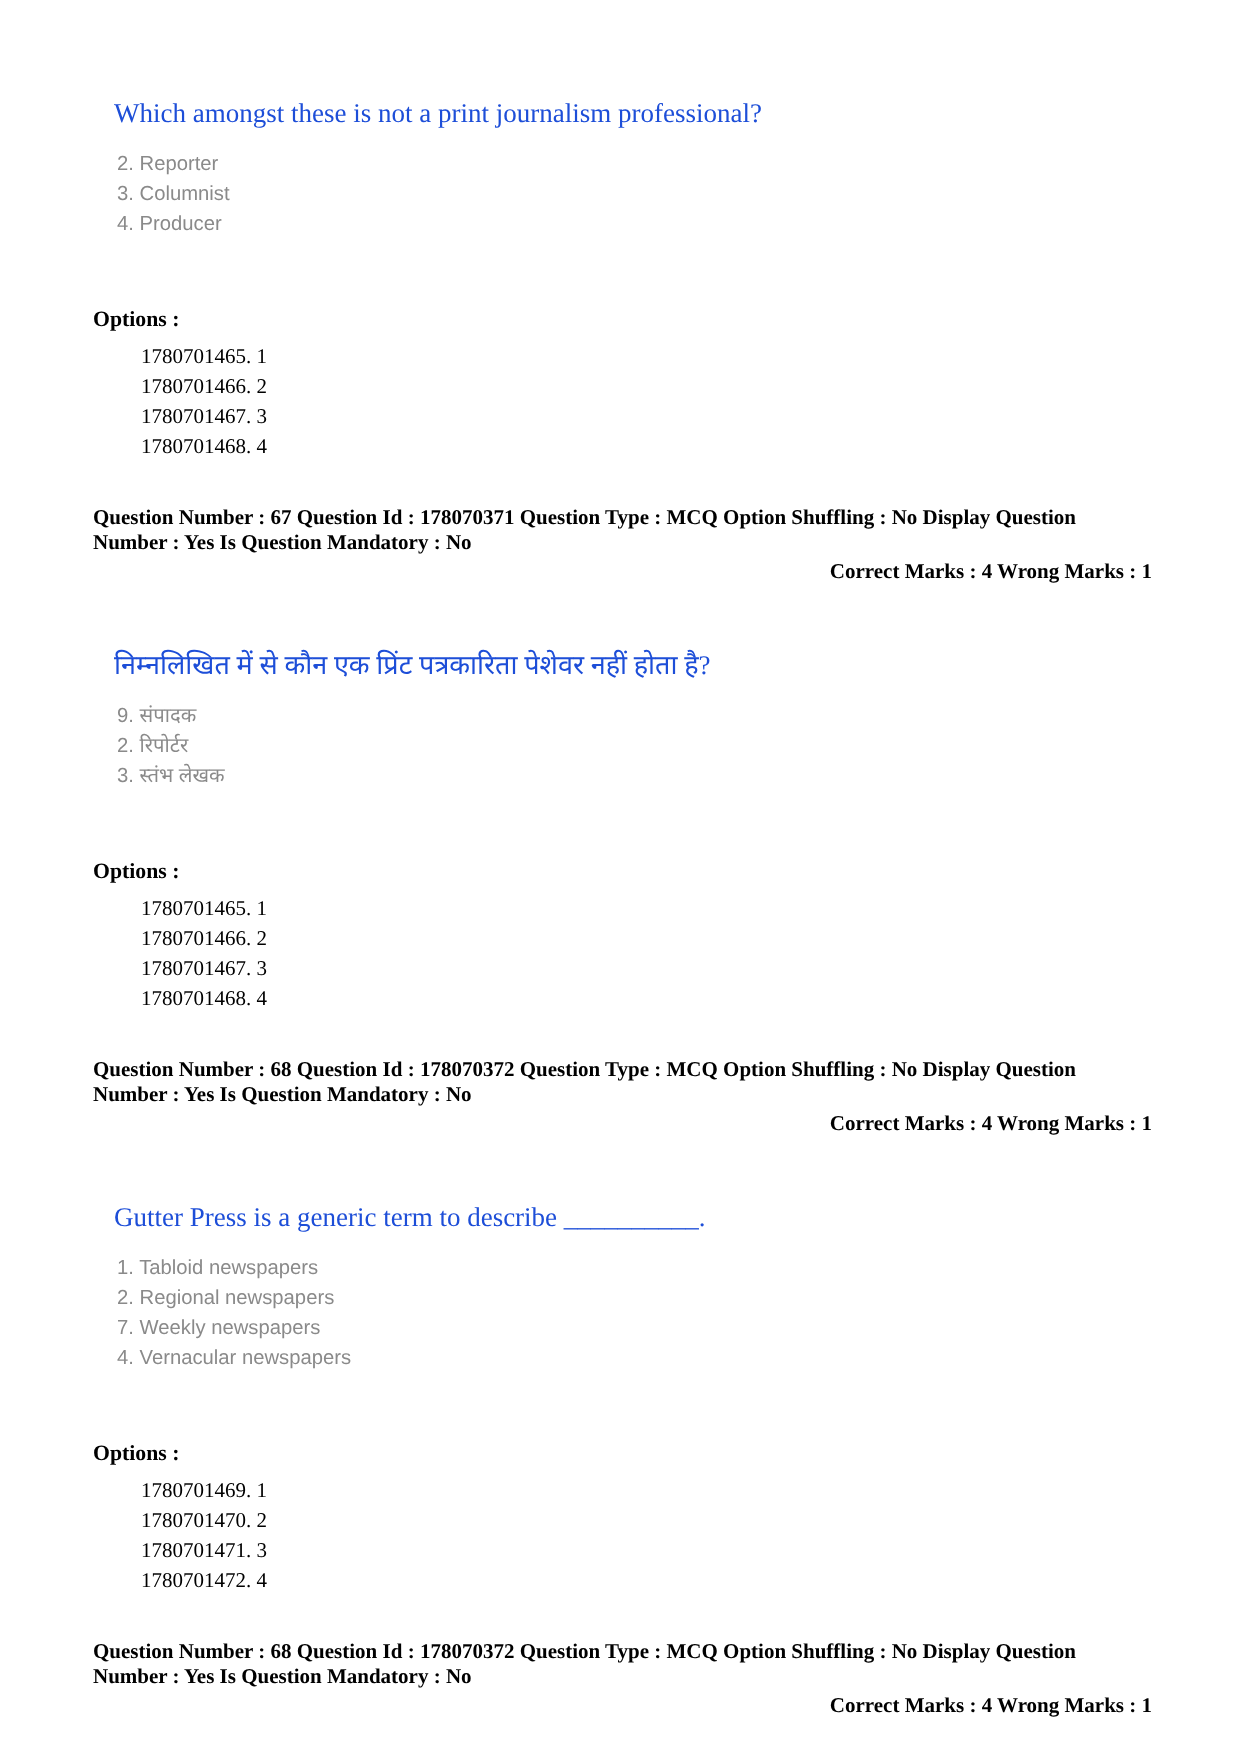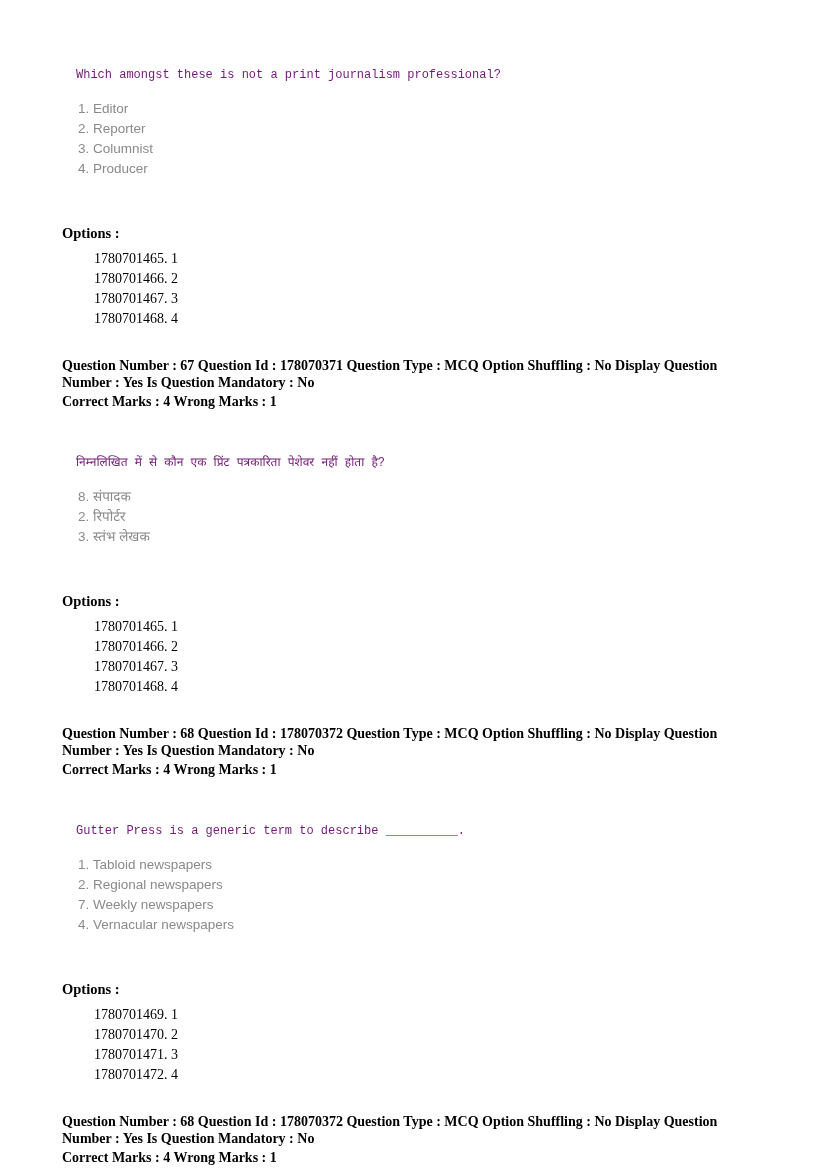--- a/index.html
+++ b/index.html
@@ -12,23 +12,23 @@
     min-height: 1169px;
     box-sizing: border-box;
     padding: 66px 58px 40px 62px;
     font-family: "Liberation Serif", serif;
     color: #000000;
   }
   .section {
     margin-bottom: 44px;
   }
   .q-text {
-    font-family: Liberation Mono, monospace;
-    font-size: 12px;
-    color: #701a75;
+    font-family: Liberation Serif, serif;
+    font-size: 18px;
+    color: #1d4ed8;
     margin: 0 0 0 14px;
     line-height: 18px;
   }
   .choices {
     margin: 15px 0 0 16px;
   }
   .choice {
     font-family: "Liberation Sans", "DejaVu Sans", sans-serif;
     font-size: 13.5px;
     color: #8a8a8a;
@@ -54,48 +54,48 @@
     line-height: 17px;
     margin: 28px 0 0 0;
     max-width: 708px;
     font-family: Liberation Serif, serif;
   }
   .marks {
     font-weight: bold;
     font-size: 14px;
     line-height: 17px;
     margin: 2px 0 0 0;
+    text-align: right;
   }
 </style>
 </head>
 <body>
 
 <div class="section">
   <p class="q-text">Which amongst these is not a print journalism professional?</p>
   <div class="choices">
-    <div class="choice">1. Editor</div>
     <div class="choice">2. Reporter</div>
     <div class="choice">3. Columnist</div>
     <div class="choice">4. Producer</div>
   </div>
   <div class="options-label">Options :</div>
   <div class="option-ids">
     <div class="option-id">1780701465. 1</div>
     <div class="option-id">1780701466. 2</div>
     <div class="option-id">1780701467. 3</div>
     <div class="option-id">1780701468. 4</div>
   </div>
   <p class="meta">Question Number : 67 Question Id : 178070371 Question Type : MCQ Option Shuffling : No Display Question Number : Yes Is Question Mandatory : No</p>
   <p class="marks">Correct Marks : 4 Wrong Marks : 1</p>
 </div>
 
 <div class="section">
   <p class="q-text">निम्नलिखित में से कौन एक प्रिंट पत्रकारिता पेशेवर नहीं होता है?</p>
   <div class="choices">
-    <div class="choice">8. संपादक</div>
+    <div class="choice">9. संपादक</div>
     <div class="choice">2. रिपोर्टर</div>
     <div class="choice">3. स्तंभ लेखक</div>
   </div>
   <div class="options-label">Options :</div>
   <div class="option-ids">
     <div class="option-id">1780701465. 1</div>
     <div class="option-id">1780701466. 2</div>
     <div class="option-id">1780701467. 3</div>
     <div class="option-id">1780701468. 4</div>
   </div>

